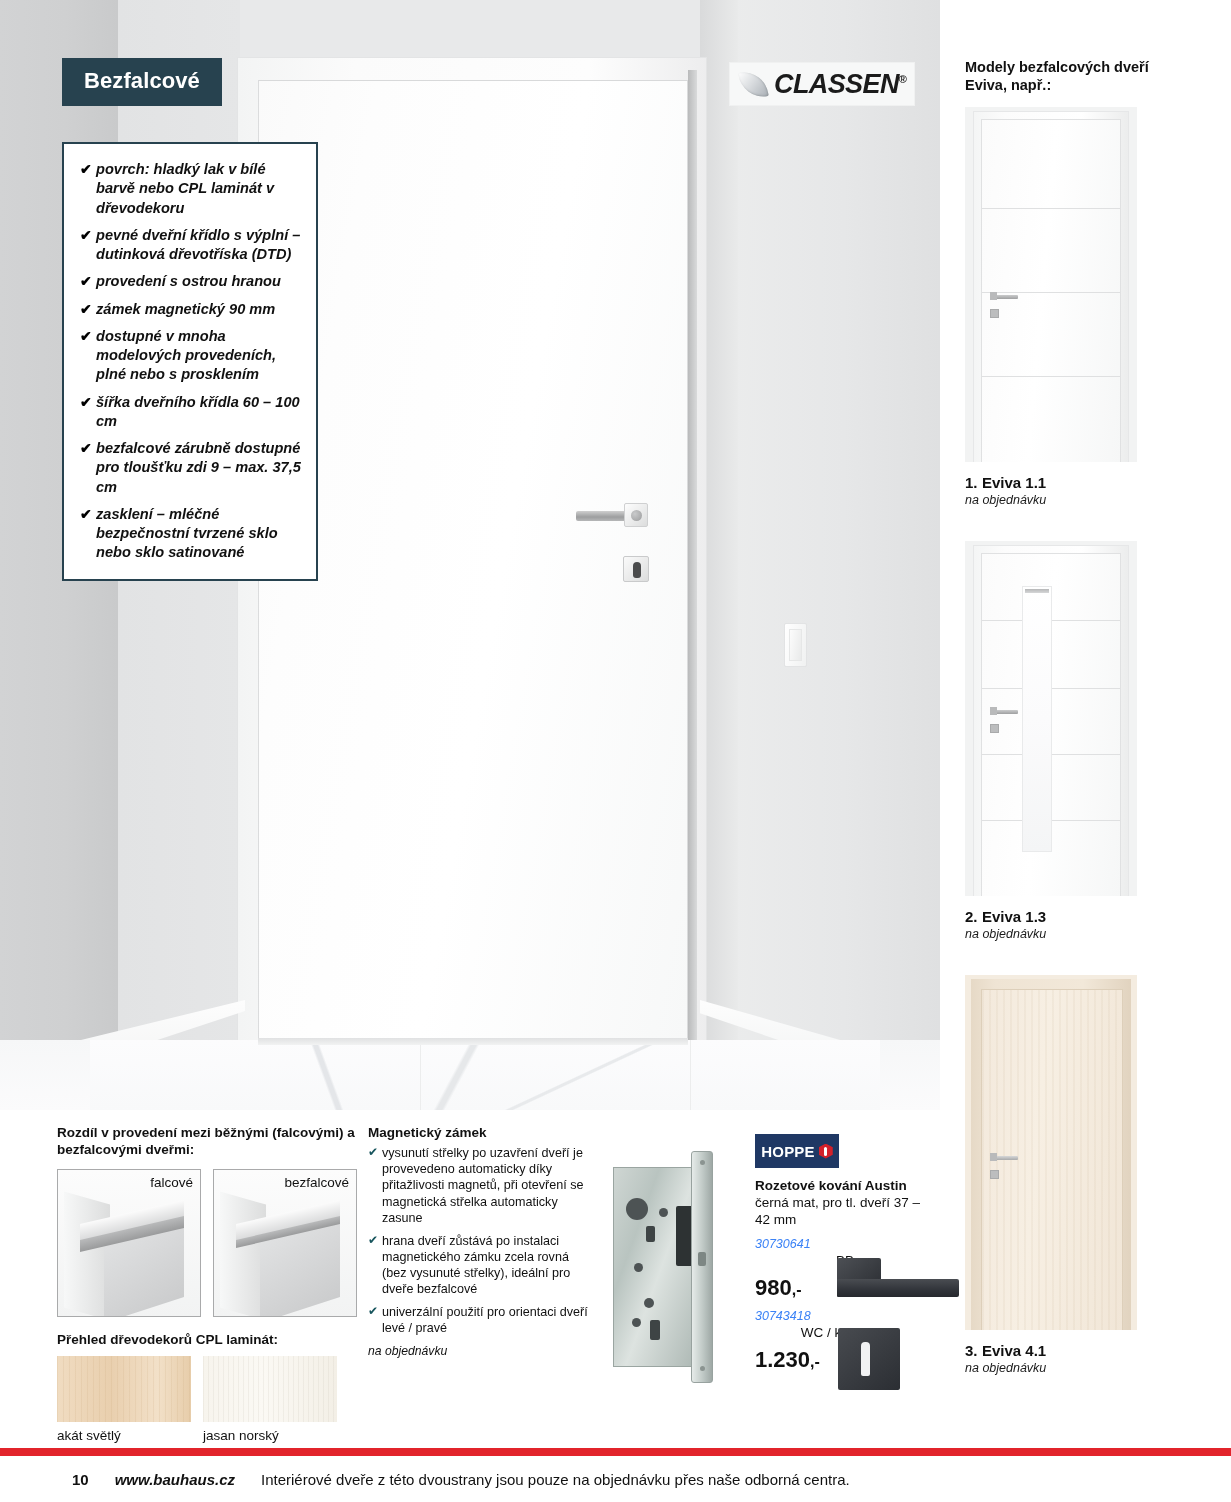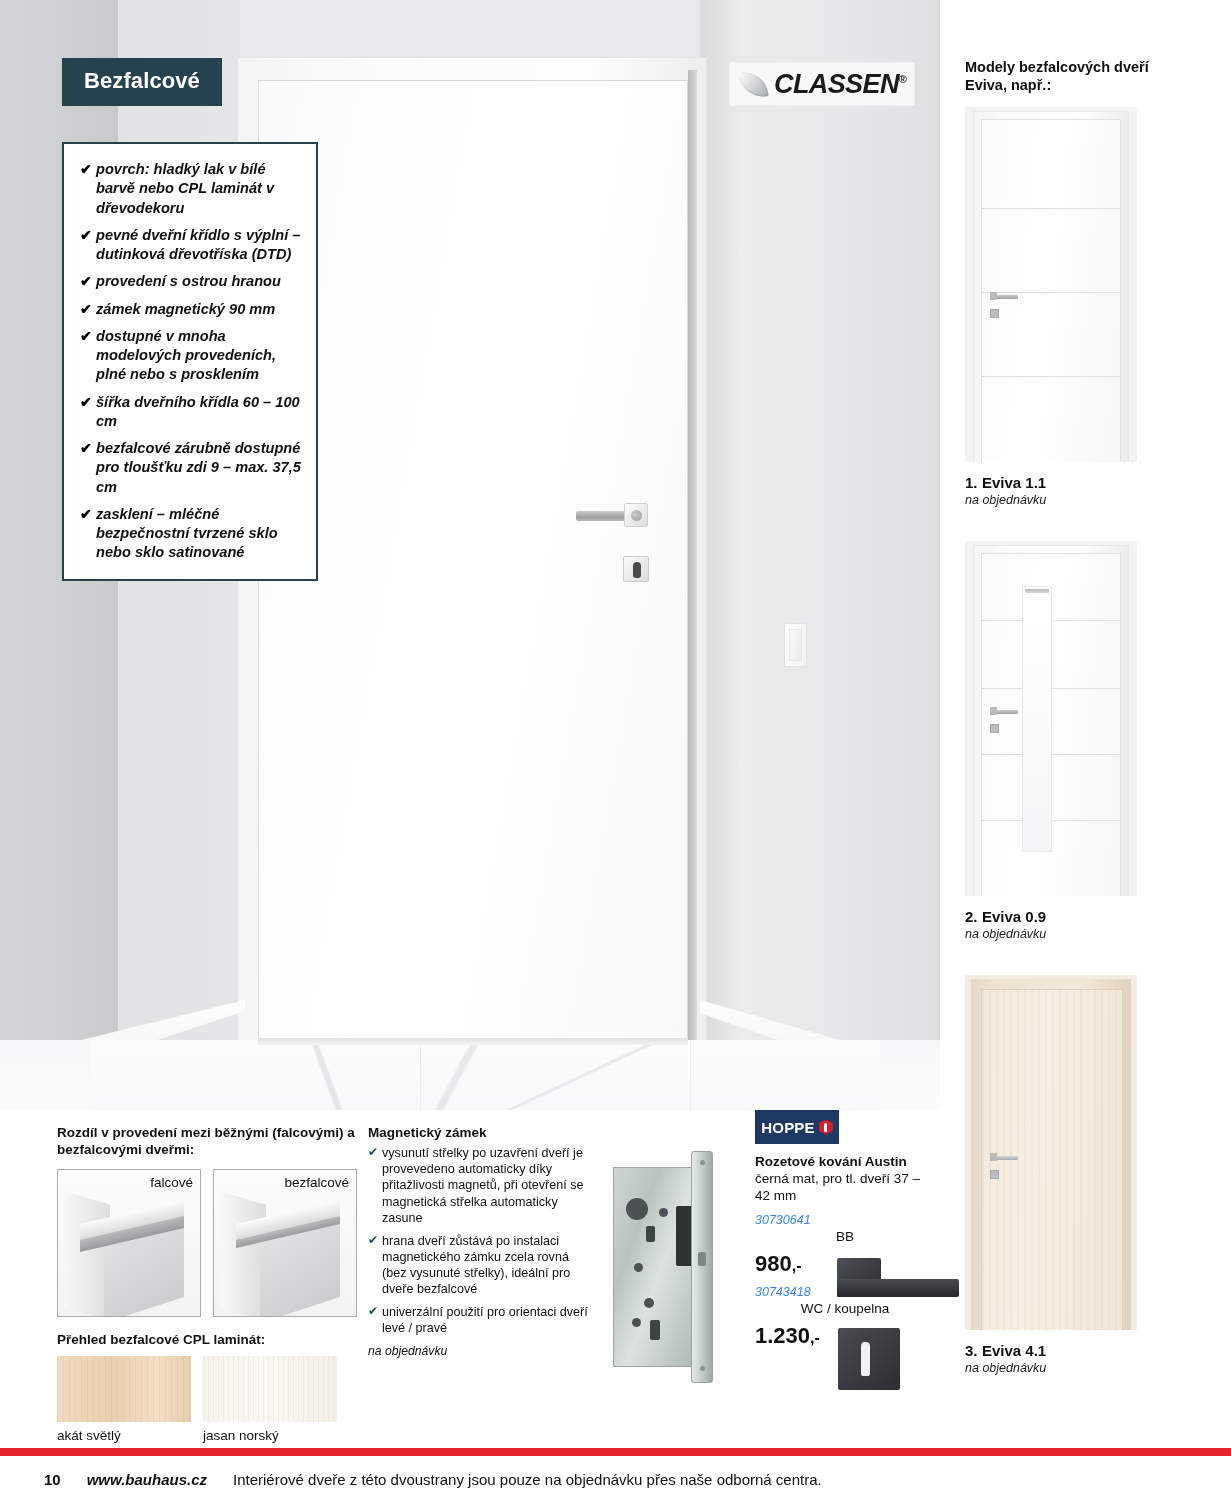--- a/index.html
+++ b/index.html
@@ -256,21 +256,21 @@
     background:#2d3233; border-radius:2px;
   }
   .lock-face {
     position:absolute; left:86px; top:6px; width:22px; height:232px;
     background: linear-gradient(90deg,#e6ebe9,#c3ccc9 50%,#9ea8a5);
     border:1px solid #98a29f; border-radius:3px;
   }
   .lock-hole { position:absolute; background:#4d5354; border-radius:50%; }
   .lock-slot { position:absolute; background:#3e4445; border-radius:2px; }
 
-  .col-c { position:absolute; left:755px; top:0; width:180px; }
+  .col-c { position:absolute; left:755px; top:24px; width:180px; }
   .hoppe-badge {
     width:84px; height:34px; background:#1f3864;
     display:flex; align-items:center; justify-content:center; gap:4px;
   }
   .hoppe-word { color:#ffffff; font-size:15px; font-weight:bold; letter-spacing:0.2px; }
   .hoppe-hex { width:14px; height:15px; background:#d3202a;
     clip-path: polygon(50% 0, 100% 25%, 100% 75%, 50% 100%, 0 75%, 0 25%); position:relative; }
   .hoppe-hex::after { content:""; position:absolute; left:5px; top:3px; width:3px; height:9px; background:#fff; border-radius:2px;}
   .prod-title { font-size:13.5px; font-weight:bold; margin-top:10px; color:#111; }
   .prod-desc { font-size:13.5px; line-height:1.25; color:#111; margin-top:2px; }
@@ -286,21 +286,21 @@
   .hp-rose { position:absolute; left:22px; top:3px; width:44px; height:30px;
               background: linear-gradient(140deg,#4d5055,#2c2f34); border-radius:2px; }
   .esc-photo { position:absolute; left:838px; top:1328px; width:62px; height:62px;
               background: linear-gradient(140deg,#484b50,#2b2e33); border-radius:2px; }
   .esc-slot { position:absolute; left:23px; top:14px; width:9px; height:34px;
               background:#f1f2f3; border-radius:4px 4px 2px 2px; }
 
   
   .footer-rule { position:absolute; left:0; top:1448px; width:1231px; height:8px; background:#e2242b; }
   .footer { position:absolute; left:0; top:1456px; width:1231px; height:46px;
-            display:flex; align-items:center; padding-left:44px; gap:0; background:#fff; }
+            display:flex; align-items:center; padding-left:72px; gap:0; background:#fff; }
   .f-page { font-size:15px; font-weight:bold; color:#111; }
   .f-url  { font-size:15px; font-style:italic; font-weight:bold; color:#111; margin-left:26px; }
   .f-note { font-size:15px; color:#111; margin-left:26px; }
 </style>
 </head>
 <body>
 
 <div class="hero">
   <div class="wall-left"></div>
   <div class="wall-mid"></div>
@@ -405,21 +405,21 @@
         <div class="t-glass" style="left:40px; top:32px; width:30px; height:266px">
           <div class="t-glass-top"></div>
         </div>
         <div class="t-handle" style="left:14px; top:156px"></div>
         <div class="t-hrose" style="left:8px; top:153px"></div>
         <div class="t-krose" style="left:8px; top:170px"></div>
       </div>
     </div>
     <div class="model-caption">
       <span class="model-caption-num">2.</span>
-      <span class="model-caption-name">Eviva 0.9</span>
+      <span class="model-caption-name">Eviva 1.3</span>
       <div class="model-note">na objednávku</div>
     </div>
   </div>
 
   <div class="model-card">
     <div class="model-thumb" style="background:#f4ece0">
       <div class="wood-frame"></div>
       <div class="wood-leaf">
         <div class="t-handle" style="left:14px; top:166px; background:linear-gradient(180deg,#d6d7d8,#a9aaab)"></div>
         <div class="t-hrose" style="left:8px; top:163px"></div>
@@ -449,21 +449,21 @@
       <div class="cmp-box">
         <div class="cmp-label">bezfalcové</div>
         <div class="jamb-a"></div>
         <div class="jamb-b"></div>
         <div class="slab-a"></div>
         <div class="slab-b" style="height:8px"></div>
       </div>
     </div>
 
     <div class="decors">
-      <div class="sec-head">Přehled bezfalcové CPL laminát:</div>
+      <div class="sec-head">Přehled dřevodekorů CPL laminát:</div>
       <div class="decor-row">
         <div class="decor-sw decor-akat"></div>
         <div class="decor-sw decor-jasan"></div>
       </div>
       <div class="decor-names">
         <div class="decor-name">akát světlý</div>
         <div class="decor-name">jasan norský</div>
       </div>
     </div>
   </div>

